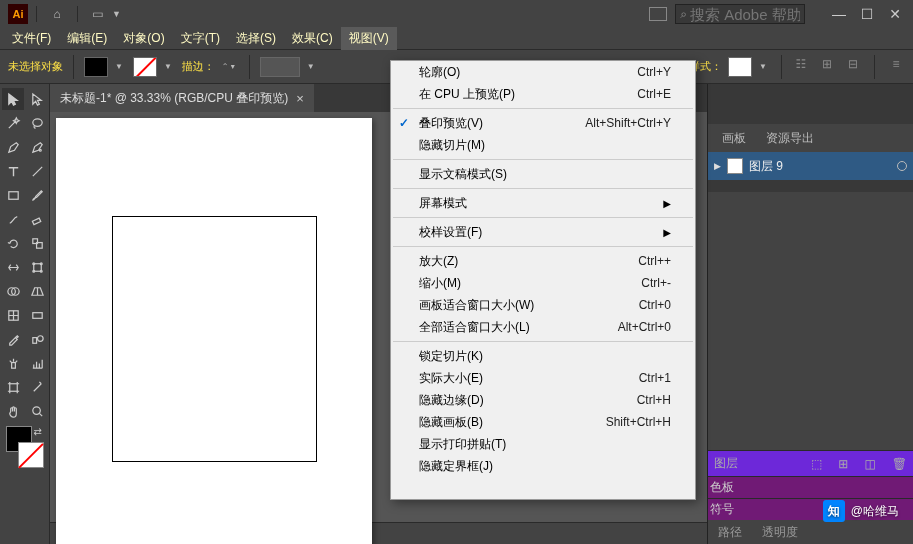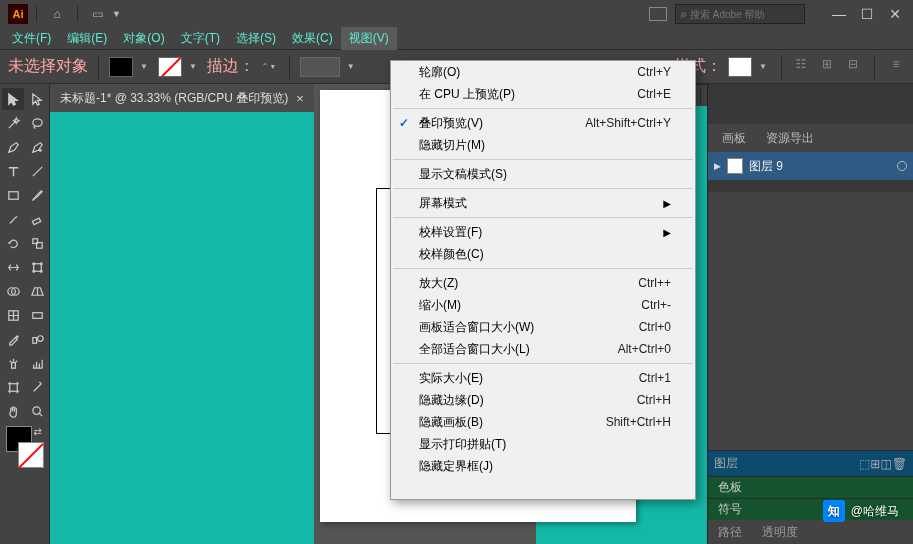--- a/index.html
+++ b/index.html
@@ -5,67 +5,67 @@
 *{margin:0;padding:0;box-sizing:border-box;font-family:"Microsoft YaHei",Arial,sans-serif;font-size:12px;user-select:none}
 body{width:913px;height:544px;background:#434343;overflow:hidden;position:relative}
 .titlebar{height:28px;background:#434343;display:flex;align-items:center;padding:0 4px}
 .ai-logo{width:20px;height:20px;background:#310000;color:#ff9a00;display:flex;align-items:center;justify-content:center;font-weight:bold;font-size:11px;margin-left:4px}
 .title-sep{width:1px;height:16px;background:#2a2a2a;margin:0 8px}
 .title-icon{width:20px;height:20px;display:flex;align-items:center;justify-content:center;color:#bbb;margin:0 2px}
 .title-dd{color:#bbb;margin-left:2px;font-size:9px}
 .title-spacer{flex:1}
 .arrange-icon{width:18px;height:14px;border:1px solid #888;margin-right:8px}
 .search-box{display:flex;align-items:center;background:#383838;border:1px solid #222;height:20px;padding:0 4px;margin-right:20px}
-.search-box input{background:transparent;border:none;color:#888;width:110px;font-size:10px;outline:none}
+.search-box input{background:transparent;border:none;color:#888;width:110px;font-size:15px;outline:none}
 .win-controls{display:flex;gap:0}
 .win-btn{width:28px;height:22px;display:flex;align-items:center;justify-content:center;color:#ccc;font-size:14px}
 .menubar{height:22px;background:#434343;display:flex;align-items:center;padding:0 4px;border-bottom:1px solid #2a2a2a}
-.menu-item{padding:3px 8px;color:#5eead4;font-size:12px}
+.menu-item{padding:3px 8px;color:#fef9c3;font-size:12px}
 .menu-item.active{background:#5a5a5a}
 .controlbar{height:34px;background:#434343;display:flex;align-items:center;padding:0 8px;border-bottom:1px solid #2a2a2a;gap:6px}
-.ctrl-label{color:#fca5a5;font-size:16px}
+.ctrl-label{color:#fde047;font-size:11px}
 .ctrl-sep{width:1px;height:24px;background:#2a2a2a;margin:0 4px}
 .swatch{width:24px;height:20px;border:1px solid #666;display:inline-block}
 .swatch.black{background:#000}
 .swatch.nostroke{background:#fff;position:relative;overflow:hidden}
 .swatch.nostroke:after{content:"";position:absolute;width:140%;height:2px;background:red;top:50%;left:-20%;transform:rotate(-45deg)}
 .swatch.white{background:#fff}
 .mini-dd{color:#bbb;font-size:8px;margin-left:1px;margin-right:4px}
 .style-box{width:40px;height:20px;background:#555;border:1px solid #666}
 .main{display:flex;height:460px}
 .toolbox{width:50px;background:#434343;padding:4px 2px;display:grid;grid-template-columns:1fr 1fr;gap:2px;align-content:start;border-right:1px solid #2a2a2a}
 .tool{width:22px;height:22px;display:flex;align-items:center;justify-content:center;color:#ccc;font-size:13px;position:relative}
 .tool.active{background:#333}
 .tool svg{width:15px;height:15px;stroke:#ccc;fill:none;stroke-width:1.3}
 .fillstroke{grid-column:1/3;height:42px;position:relative;margin-top:2px}
 .fs-fill{position:absolute;width:26px;height:26px;background:#000;border:1px solid #888;top:0;left:4px}
 .fs-stroke{position:absolute;width:26px;height:26px;background:#fff;border:1px solid #888;bottom:0;right:4px}
 .fs-stroke:after{content:"";position:absolute;width:140%;height:2px;background:red;top:50%;left:-20%;transform:rotate(-45deg)}
 .fs-swap{position:absolute;top:0;right:6px;color:#ccc;font-size:10px}
-.canvas-area{flex:1;background:#14b8a6;display:flex;flex-direction:row;min-width:0}
+.canvas-area{flex:1;background:#a16207;display:flex;flex-direction:column;min-width:0}
 .doc-tabs{height:28px;background:#383838;display:flex;align-items:center}
 .doc-tab{height:28px;background:#4a4a4a;display:flex;align-items:center;padding:0 10px;color:#ddd;font-size:12px;gap:8px}
 .tab-close{color:#ccc;font-size:13px}
 .canvas{flex:1;background:#555;position:relative;padding:10px 10px 0 10px}
 .artboard{position:absolute;top:6px;left:6px;width:316px;height:432px;background:#fff;box-shadow:2px 2px 6px rgba(0,0,0,.4)}
 .rect-on-art{position:absolute;border:1.5px solid #000;left:56px;top:98px;width:205px;height:246px}
 .status{height:22px;background:#434343;display:flex;align-items:center;padding:0 6px;gap:6px;border-top:1px solid #2a2a2a;color:#ccc;font-size:11px}
 .status .sep{width:1px;height:14px;background:#2a2a2a}
 .dd-arrow{font-size:8px}
 .right-panels{width:206px;background:#383838;display:flex;flex-direction:column;border-left:1px solid #222}
 .panel-tabs{height:28px;display:flex;align-items:flex-end;background:#434343;padding-left:4px;gap:0}
 .ptab{padding:5px 10px;color:#bbb;font-size:12px;background:#434343}
 .panel-body{background:#383838;min-height:40px}
 .layer-row{height:28px;background:#2f5a84;display:flex;align-items:center;padding:0 6px;gap:6px;color:#eee}
 .layer-arrow{font-size:9px;color:#ddd}
 .layer-thumb{width:16px;height:16px;background:#fff;border:1px solid #888}
 .layer-dot{width:10px;height:10px;border:1.5px solid #bbb;border-radius:50%;margin-left:auto}
 .panel-spacer{flex:1;background:#434343}
-.panel-footer{height:26px;background:#0c4a6e;display:flex;align-items:center;justify-content:flex-end;padding:8px 6px;gap:0;color:#aaa;font-size:12px;border-top:1px solid #2a2a2a}
-.panel-label{height:22px;display:flex;align-items:center;padding:0 10px;background:#14532d;color:#ccc;font-size:12px;border-top:1px solid #2a2a2a}
+.panel-footer{height:26px;background:#6d28d9;display:flex;align-items:center;justify-content:flex-end;padding:8px 6px;gap:16px;color:#aaa;font-size:12px;border-top:1px solid #2a2a2a}
+.panel-label{height:22px;display:flex;align-items:center;padding:0 2px;background:#701a75;color:#ccc;font-size:12px;border-top:1px solid #2a2a2a}
 .subtabs{display:flex;height:24px;background:#434343;align-items:center}
 .subtab{padding:4px 10px;color:#999;font-size:12px}
 .dropdown{position:absolute;top:60px;left:390px;width:306px;background:#f0f0f0;border:1px solid #999;box-shadow:3px 3px 10px rgba(0,0,0,.4);z-index:100}
 .dd-item{height:22px;display:flex;align-items:center;padding:0 24px 0 28px;color:#000;font-size:12px;position:relative}
 .dd-item .shortcut{margin-left:auto;color:#222}
 .dd-item .check{position:absolute;left:8px;color:#0066cc;font-size:12px;font-weight:bold}
 .dd-item .sub-arrow{margin-left:auto;font-size:10px}
 .dd-sep{height:1px;background:#ccc;margin:3px 2px}
 .highlight-box{position:absolute;border:2px solid #d93030;pointer-events:none}
 .watermark{position:absolute;right:14px;bottom:22px;color:#fff;font-size:17px;display:flex;align-items:center;gap:6px;text-shadow:0 1px 3px rgba(0,0,0,.6)}
@@ -377,41 +377,41 @@
     <div class="dd-sep"></div>
     <div class="dd-item">
       <span>屏幕模式</span>
       <span class="sub-arrow">▶</span>
     </div>
     <div class="dd-sep"></div>
     <div class="dd-item">
       <span>校样设置(F)</span>
       <span class="sub-arrow">▶</span>
     </div>
-    <div class="dd-item">
-      <span>校样颜色(C)</span>
-    </div>
     <div class="dd-sep"></div>
     <div class="dd-item">
       <span>放大(Z)</span>
       <span class="shortcut">Ctrl++</span>
     </div>
     <div class="dd-item">
       <span>缩小(M)</span>
       <span class="shortcut">Ctrl+-</span>
     </div>
     <div class="dd-item">
       <span>画板适合窗口大小(W)</span>
       <span class="shortcut">Ctrl+0</span>
     </div>
     <div class="dd-item">
       <span>全部适合窗口大小(L)</span>
       <span class="shortcut">Alt+Ctrl+0</span>
     </div>
     <div class="dd-sep"></div>
+    <div class="dd-item">
+      <span>锁定切片(K)</span>
+    </div>
     <div class="dd-item">
       <span>实际大小(E)</span>
       <span class="shortcut">Ctrl+1</span>
     </div>
     <div class="dd-item">
       <span>隐藏边缘(D)</span>
       <span class="shortcut">Ctrl+H</span>
     </div>
     <div class="dd-item">
       <span>隐藏画板(B)</span>

